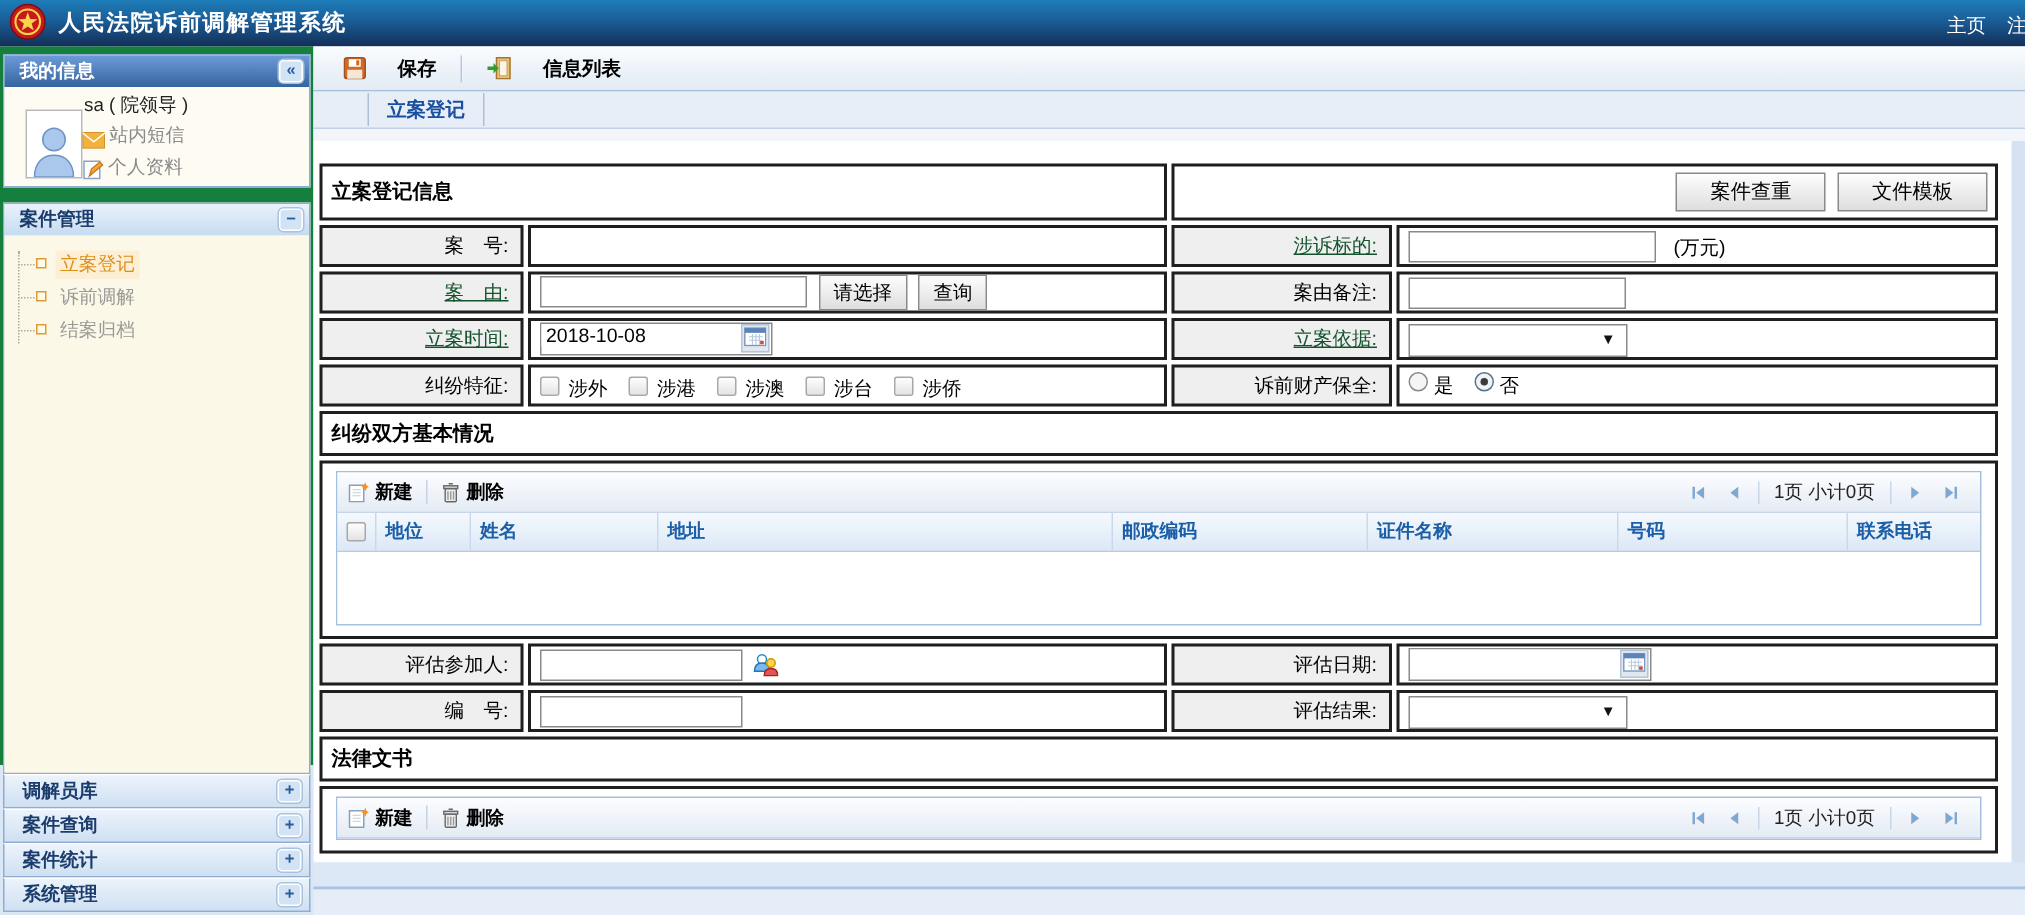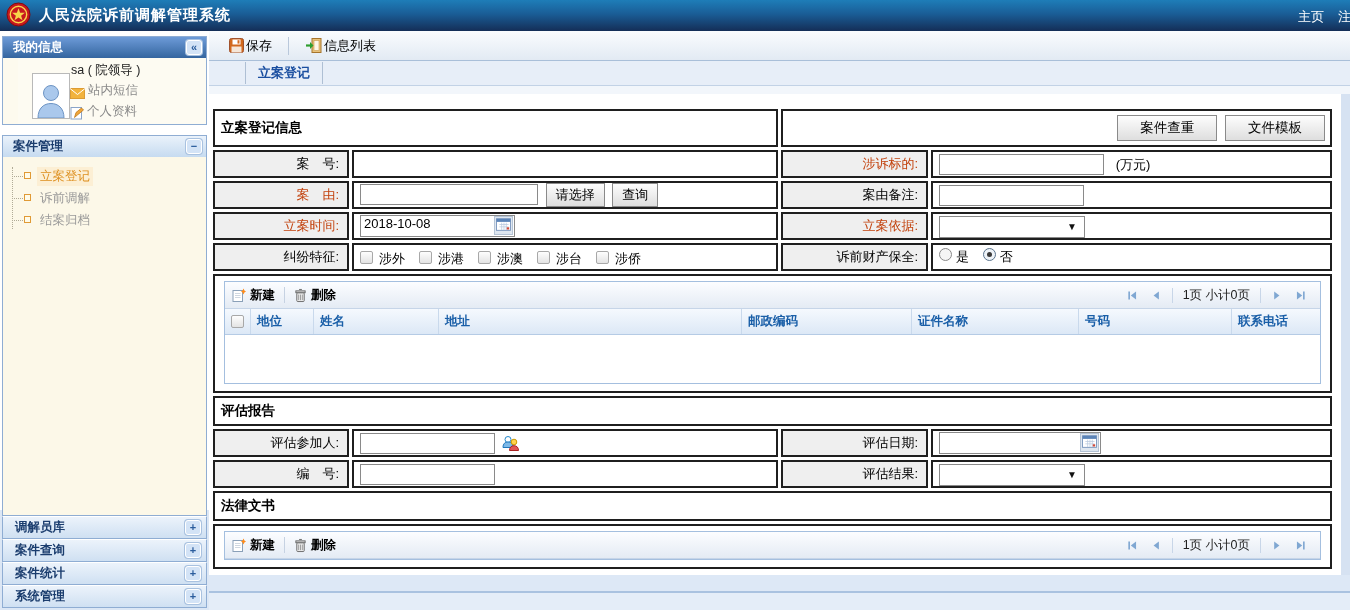--- a/index.html
+++ b/index.html
@@ -8,64 +8,64 @@
 
   
   .topbar { position:absolute; left:0; top:0; width:1350px; height:31px;
     background:linear-gradient(#1e7db8,#1a5d96 45%,#142e57); display:flex; align-items:center; }
   .emblem { margin:0 8px 0 6px; flex:0 0 auto; }
   .app-title { color:#fff; font-size:15px; font-weight:bold; letter-spacing:1px; }
   .top-links { position:absolute; right:-14px; top:8px; display:flex; gap:14px; }
   .top-links a { color:#fff; font-size:13px; text-decoration:none; white-space:nowrap; cursor:pointer; }
 
   
-  .sidebar { position:absolute; left:0; top:31px; width:209px; height:479px; background:#ffffff; padding-top:5px; }
+  .sidebar { position:absolute; left:0; top:31px; width:209px; height:479px; background:#15803d; padding-top:5px; }
   .spanel { margin:0 2px 0 2px; border:1px solid #8fadd3; background:#fdfaee; }
   .phd { height:21px; display:flex; align-items:center; padding:0 4px 0 10px; font-weight:bold; font-size:12.5px; }
   .phd-blue { background:linear-gradient(#6d9bd8,#34659f); color:#fff; }
   .phd-light { background:linear-gradient(#eaf2fb,#c6dbf0); color:#1b3d6e; }
   .phd .grow { flex:1; }
   .sq-btn { width:16px; height:15px; border:1px solid #fff; border-radius:3px; background:#d3e3f6; color:#2a5c9c;
     font-size:11px; line-height:12px; text-align:center; font-weight:bold; cursor:pointer; box-shadow:0 0 0 1px #a9c2e0; }
-  .myinfo-bd { position:relative; height:66px; background:#fdfbf2;margin-left:15px; }
+  .myinfo-bd { position:relative; height:66px; background:#fdfbf2; }
   .user-name { position:absolute; left:53px; top:4px; font-size:12.5px; color:#222; }
   .avatar-box { position:absolute; left:14px; top:15px; width:38px; height:46px; background:#fff; border:1px solid #b9b9b9; display:flex; align-items:flex-end; justify-content:center; }
   .side-link { position:absolute; left:52px; display:flex; align-items:flex-end; gap:3px; color:#8a8a8a; font-size:12.5px; cursor:pointer; }
   .side-link.l1 { top:24px; } .side-link.l2 { top:45px; }
   .tree-bd { position:relative; height:358px; background:#fcf8e8; padding-top:8px; }
   .tree { position:relative; }
   .tree::before { content:""; position:absolute; left:9px; top:2px; height:62px; border-left:1px dotted #b0ab97; }
   .titem { position:relative; height:22px; display:flex; align-items:center; padding-left:34px; cursor:pointer; }
   .titem::before { content:""; position:absolute; left:9px; top:11px; width:11px; border-top:1px dotted #b0ab97; }
   .tbullet { position:absolute; left:21px; top:7px; width:7px; height:7px; border:1px solid #e09a35; background:#fffbe8; }
   .tlabel { color:#999; font-size:12.5px; padding:1px 3px; }
   .titem.active .tlabel { color:#dd8f1e; background:#fcefd4; }
   .sbar { height:23px; margin:0 2px; border:1px solid #8fadd3; border-top:1px solid #fff;
     background:linear-gradient(#ecf3fb,#cfe0f2); display:flex; align-items:center; padding:0 5px 0 12px; cursor:pointer; }
   .sbar .lbl-t { font-weight:bold; color:#1b3d6e; font-size:12.5px; flex:1; }
 
   
   .main { position:absolute; left:209px; top:31px; width:1141px; height:579px; background:#d6e2f2; }
   .mtoolbar { height:30px; background:linear-gradient(#fafcfe,#e2eaf3); border-bottom:1px solid #a9bfd9;
     display:flex; align-items:center; padding-left:14px; }
-  .tool { display:flex; align-items:center; gap:2px; font-weight:normal; font-size:13px; cursor:pointer; padding:0 6px; }
+  .tool { display:flex; align-items:center; gap:21px; font-weight:bold; font-size:13px; cursor:pointer; padding:0 6px; }
   .tsep { width:1px; height:18px; background:#b9c8db; margin:0 10px; }
   .mtabs { height:25px; background:#e7eef8; border-bottom:1px solid #c2d2e6; display:flex; align-items:center; padding-left:36px; }
   .tab { color:#1b4fa0; font-weight:bold; font-size:13px; padding:2px 12px; border-left:1px solid #aebfd4; border-right:1px solid #aebfd4; cursor:pointer; }
   .mstrip { height:8px; background:#f2f6fb; }
   .content { width:1132px; height:481px; background:#fff; overflow:hidden; }
   .bstrip1 { height:16px; background:#dde8f6; width:1141px; }
   .bline  { height:2px; background:#a9c2e0; width:1141px; }
   .bstrip2 { height:17px; background:#e4edf8; width:1141px; }
 
   
   table.form { table-layout:fixed; width:1125px; border-collapse:separate; border-spacing:3px; margin:12px 0 0 1px; }
   td { vertical-align:middle; }
   td.lbl { border:2px solid #1f1f1f; background:#efefef; text-align:right; padding-right:8px; height:28px; font-size:13px; }
-  td.lbl.req { color:#c2410c; }
+  td.lbl.req { color:#14532d;text-decoration:underline; }
   td.fld { border:2px solid #1f1f1f; background:#fff; padding-left:6px; height:28px; }
   td.sec { border:2px solid #1f1f1f; background:#fff; font-weight:bold; font-size:13.5px; padding:4px 6px; height:26px; }
   td.sec.btns { text-align:right; padding-right:5px; }
   td.gcell { border:2px solid #1f1f1f; background:#fff; padding:5px 9px 7px 9px; }
   .inp { height:21px; border:1px solid #8a8a8a; background:#fff; font-family:inherit; font-size:13px; padding:0 3px; }
   .w178{width:178px;} .w165{width:165px;} .w145{width:145px;} .w135{width:135px;}
   .unit { margin-left:8px; font-size:13px; }
   .btn { font-family:inherit; font-size:13px; border:1px solid #8a8a8a; background:linear-gradient(#fdfdfd,#dedede);
     padding:2px 9px; margin-left:4px; cursor:pointer; }
   .btn.big { padding:3px 22px; font-size:13.5px; }
@@ -306,20 +306,23 @@
                 <span class="cbl">涉侨</span>
           </span>
         </td>
         <td class="lbl">诉前财产保全:</td>
         <td class="fld">
           <span class="radio"></span><span class="rlabel">是</span>
           <span class="radio checked"></span><span class="rlabel">否</span>
         </td>
       </tr>
 
+      <tr>
+            <td class="sec" colspan="4">纠纷双方基本情况</td>
+          </tr>
 
       <tr>
             <td class="gcell" colspan="4">
         <div class="grid g1">
           <div class="gtb">
             <span class="gbtn">
               <svg width="14" height="14" viewBox="0 0 14 14">
                 <rect x="1" y="2.5" width="9.5" height="11" fill="#fff" stroke="#8aa0b8"></rect>
                 <path d="M3 5.5h5.5M3 7.5h5.5M3 9.5h5.5" stroke="#c3cdd8" stroke-width="0.8"></path>
                 <polygon points="11.5,0.5 12.4,2.6 14,3.5 12.4,4.4 11.5,6.5 10.6,4.4 9,3.5 10.6,2.6" fill="#ff8c1a"></polygon>
@@ -374,23 +377,20 @@
             <span class="gth c4">邮政编码</span>
             <span class="gth c5">证件名称</span>
             <span class="gth c6">号码</span>
             <span class="gth c7">联系电话</span>
           </div>
           <div class="gbody"></div>
         </div>
       </td>
           </tr>
 
-      <tr>
-            <td class="sec" colspan="4">评估报告</td>
-          </tr>
 
       <tr>
         <td class="lbl">评估参加人:</td>
         <td class="fld">
           <input class="inp w135" value="" style="">
           <span class="peoplewrap">
             <svg width="17" height="16" viewBox="0 0 17 16">
               <circle cx="6" cy="4.5" r="3" fill="#fff" stroke="#2288cc"></circle>
               <path d="M1 12.5c0-4 2.2-5.5 5-5.5s5 1.5 5 5.5z" fill="#7db9e8" stroke="#2277bb"></path>
               <circle cx="12" cy="7" r="2.8" fill="#ffd24d" stroke="#cc9900"></circle>

